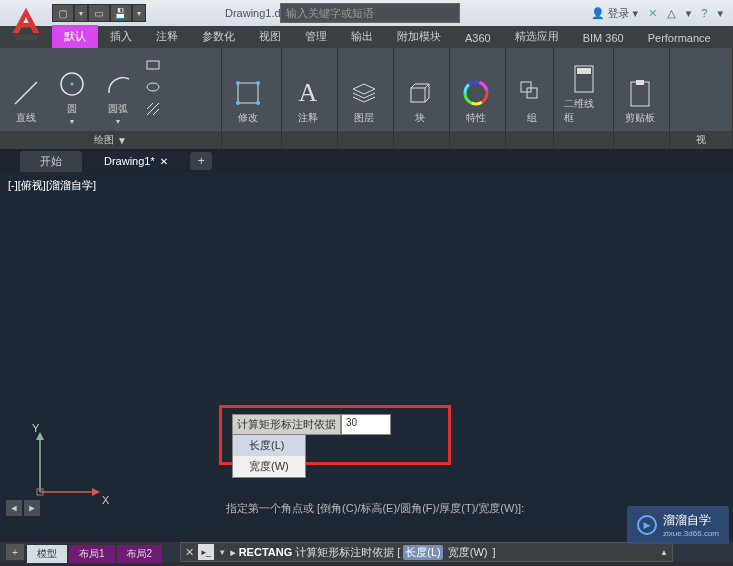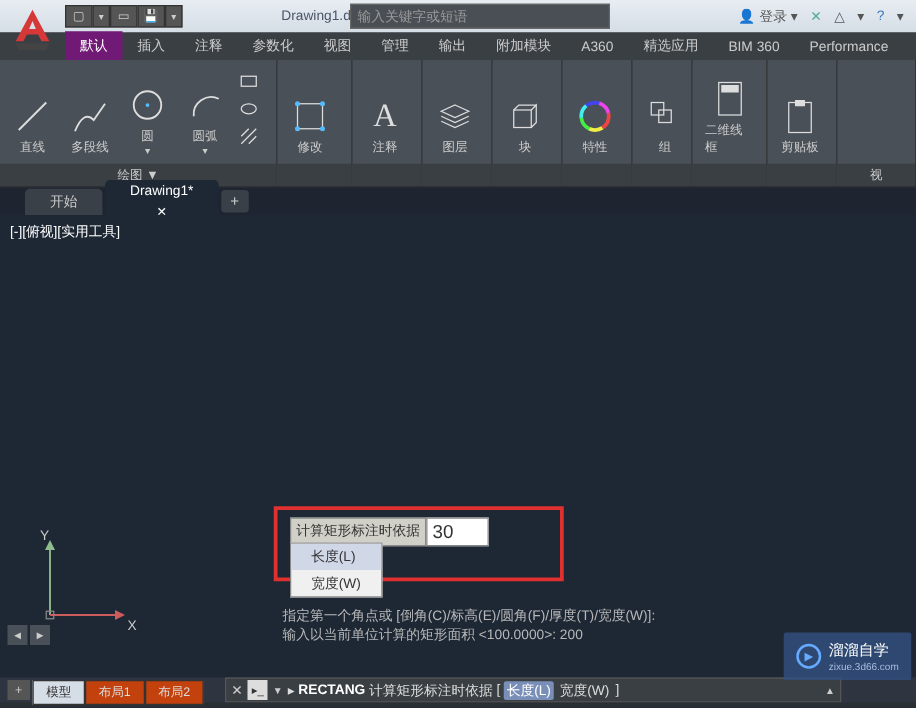--- a/index.html
+++ b/index.html
@@ -6,79 +6,79 @@
 body { width: 733px; height: 566px; background: #2e3440; overflow: hidden; position: relative; }
 
 
 .titlebar { height: 26px; background: linear-gradient(to bottom, #e8edf2, #d5dde6); display: flex; align-items: center; font-size: 11px; color: #333; }
 .app-icon { width: 40px; height: 40px; position: absolute; top: 4px; left: 6px; z-index: 10; display: flex; align-items: center; justify-content: center; }
 .app-icon svg { width: 36px; height: 36px; }
 .titlebar-btns { display: flex; margin-left: 52px; gap: 0; }
 .titlebar-btn { width: 22px; height: 18px; background: #555; border: 1px solid #333; display: flex; align-items: center; justify-content: center; color: #ccc; font-size: 10px; }
 .titlebar-dd { width: 14px; background: #555; border: 1px solid #333; color: #ccc; display: flex; align-items: center; justify-content: center; font-size: 8px; }
 .titlebar-filename { margin: 0 auto 0 40px; position: absolute; left: 185px; color: #4a5568; }
-.search-box { position: absolute; left: 280px; width: 208px; height: 20px; background: #4a4f55; border: 1px solid #666; color: #999; font-size: 11px; padding: 0 5px; display: flex; align-items: center; }
+.search-box { position: absolute; left: 280px; width: 180px; height: 20px; background: #4a4f55; border: 1px solid #666; color: #999; font-size: 11px; padding: 0 5px; display: flex; align-items: center; }
 .titlebar-right { position: absolute; right: 10px; display: flex; align-items: center; gap: 10px; color: #555; }
 .titlebar-right .icon-item { display: flex; align-items: center; gap: 3px; font-size: 11px; }
 
 
 .ribbon-tabs { height: 22px; background: #3a3f44; display: flex; align-items: flex-end; font-size: 11px; padding-left: 52px; }
 .ribbon-tab { padding: 4px 12px; color: #ccc; cursor: pointer; }
-.ribbon-tab.active { background: #701a75; color: #fff; }
+.ribbon-tab.active { background: #d946ef; color: #fff; }
 
 
 .ribbon { height: 102px; background: #4a5058; display: flex; border-bottom: 1px solid #222; }
 .panel { display: flex; flex-direction: column; border-right: 1px solid #333; }
 .panel-body { flex: 1; display: flex; padding: 4px; gap: 2px; }
 .panel-label { height: 18px; background: #3a3f44; color: #ccc; font-size: 10px; display: flex; align-items: center; justify-content: center; gap: 3px; }
 .tool-col { display: flex; flex-direction: column; align-items: center; justify-content: flex-end; padding: 2px 6px; color: #ccc; font-size: 10px; gap: 2px; }
 .tool-icon { width: 32px; height: 32px; display: flex; align-items: center; justify-content: center; }
 .small-grid { display: flex; flex-direction: column; gap: 4px; padding: 4px 2px; }
 .small-btn { width: 18px; height: 18px; display: flex; align-items: center; justify-content: center; }
 
 
 .filetabs { height: 22px; background: #1e2530; display: flex; align-items: center; padding-left: 20px; gap: 0; }
 .filetab { padding: 3px 20px; background: #3a4048; color: #ccc; font-size: 11px; border-radius: 4px 4px 0 0; margin-right: 2px; display: flex; align-items: center; gap: 5px; }
-.filetab.active { background: #1e2835; color: #fff; flex-direction: column; }
+.filetab.active { background: #1e2835; color: #fff; }
 .filetab-plus { width: 22px; height: 18px; background: #3a4048; color: #ccc; display: flex; align-items: center; justify-content: center; font-size: 12px; border-radius: 3px; }
 
 
 .drawing-area { position: absolute; top: 172px; left: 0; right: 0; bottom: 24px; background: #1e2835; }
 .viewport-label { position: absolute; top: 6px; left: 8px; color: #fff; font-size: 11px; }
 .ucs { position: absolute; bottom: 30px; left: 20px; }
 .ucs-y { stroke: #8fbc8f; stroke-width: 1.5; }
 .ucs-x { stroke: #cd5c5c; stroke-width: 1.5; }
 .ucs-label { fill: #ccc; font-size: 11px; }
 
 
 .red-box { position: absolute; top: 405px; left: 219px; width: 232px; height: 60px; border: 3px solid #e03030; z-index: 5; }
 
 
 .dyn-input { position: absolute; top: 414px; left: 232px; display: flex; z-index: 6; }
 .dyn-label { background: #d0d0c8; border: 1px solid #888; padding: 2px 4px; font-size: 11px; color: #333; }
-.dyn-field { background: #fff; border: 1px solid #888; width: 50px; padding: 2px 4px; font-size: 15px; color: #333; }
+.dyn-field { background: #fff; border: 1px solid #888; width: 50px; padding: 2px 4px; font-size: 10px; color: #333; }
 .dyn-menu { position: absolute; top: 434px; left: 232px; background: #f0f0f0; border: 1px solid #888; z-index: 6; font-size: 11px; }
 .dyn-menu-item { padding: 3px 16px; color: #333; }
 .dyn-menu-item.sel { background: #d0d8e8; }
 
 
 .cmd-history { position: absolute; bottom: 26px; left: 226px; right: 2px; color: #b8b8b8; font-size: 11px; line-height: 15px; }
 
 
 .cmdline { position: absolute; bottom: 4px; left: 180px; right: 60px; height: 20px; background: #3a3f44; border: 1px solid #555; display: flex; align-items: center; font-size: 11px; gap: 4px; padding: 0 4px; }
 .cmd-icon { width: 16px; height: 16px; background: #ddd; display: flex; align-items: center; justify-content: center; font-size: 9px; color: #333; }
 .cmd-text { color: #ddd; display: flex; align-items: center; gap: 3px; }
 .cmd-bold { font-weight: bold; color: #fff; }
 .cmd-opt { background: #7a8fb8; color: #fff; padding: 0 2px; border-radius: 2px; }
 
 
 .status-bar { position: absolute; bottom: 0; left: 0; right: 0; height: 4px; background: #2a2f34; }
 .layout-tabs { position: absolute; bottom: 2px; left: 6px; display: flex; font-size: 10px; z-index: 20; }
 .layout-plus { width: 18px; height: 16px; background: #555; color: #ccc; display: flex; align-items: center; justify-content: center; margin-right: 2px; }
-.layout-tab { padding: 2px 10px; background: #c2410c; color: #ddd; border: 1px solid #333; }
+.layout-tab { padding: 2px 10px; background: #701a75; color: #ddd; border: 1px solid #333; }
 .layout-tab.active { background: #d5dde6; color: #333; }
 
 
 .watermark { position: absolute; bottom: 22px; right: 4px; background: rgba(50,80,130,0.8); color: #fff; font-size: 12px; padding: 6px 10px; display: flex; align-items: center; gap: 6px; border-radius: 2px; z-index: 30; }
 .watermark .play { width: 20px; height: 20px; border: 2px solid #6af; border-radius: 50%; display: flex; align-items: center; justify-content: center; color: #6af; font-size: 9px; }
 .watermark .sub { font-size: 8px; color: #abd; }
 
 
 .scroll-btn { position: absolute; bottom: 26px; width: 16px; height: 16px; background: #4a5058; color: #ccc; display: flex; align-items: center; justify-content: center; font-size: 9px; }
 </style>
@@ -137,28 +137,20 @@
         <div class="tool-icon">
             <svg width="30" height="30">
               <line x1="4" y1="26" x2="26" y2="4" stroke="#ddd" stroke-width="1.5"></line>
             </svg>
           </div>
         <span>直线</span>
       </div>
       <div class="tool-col">
         <div class="tool-icon">
             <svg width="30" height="30">
-              <path d="M3 27 Q10 10 18 18 L27 5" stroke="#ddd" fill="none" stroke-width="1.5"></path>
-            </svg>
-          </div>
-        <span>多段线</span>
-      </div>
-      <div class="tool-col">
-        <div class="tool-icon">
-            <svg width="30" height="30">
               <circle cx="15" cy="15" r="11" stroke="#ddd" fill="none" stroke-width="1.5"></circle>
               <circle cx="15" cy="15" r="1.5" fill="#5bf"></circle>
             </svg>
           </div>
         <span>圆</span>
           <span style="font-size:7px">▼</span>
       </div>
       <div class="tool-col">
         <div class="tool-icon">
             <svg width="30" height="30">
@@ -327,35 +319,34 @@
       <span>开始</span>
     </div>
   <div class="filetab active">
       <span>Drawing1*</span>
       <span style="font-size:10px">✕</span>
     </div>
   <div class="filetab-plus">+</div>
 </div>
 
 <div class="drawing-area">
-  <div class="viewport-label">[-][俯视][实用工具]</div>
+  <div class="viewport-label">[-][俯视][溜溜自学]</div>
 
   <svg class="ucs" width="90" height="90">
     <line x1="20" y1="70" x2="20" y2="15" class="ucs-y"></line>
     <polygon points="20,10 16,18 24,18" fill="#8fbc8f"></polygon>
     <line x1="20" y1="70" x2="75" y2="70" class="ucs-x"></line>
     <polygon points="80,70 72,66 72,74" fill="#cd5c5c"></polygon>
     <text x="12" y="10" class="ucs-label">Y</text>
     <text x="82" y="82" class="ucs-label">X</text>
     <rect x="17" y="67" width="6" height="6" fill="none" stroke="#888"></rect>
   </svg>
 
   <div class="cmd-history">
     <div>指定第一个角点或 [倒角(C)/标高(E)/圆角(F)/厚度(T)/宽度(W)]:</div>
-    <div>输入以当前单位计算的矩形面积 &lt;100.0000&gt;:  200</div>
   </div>
 
   <div class="scroll-btn" style="left:6px">◄</div>
   <div class="scroll-btn" style="left:24px">►</div>
 </div>
 
 <div class="red-box"></div>
 
 <div class="dyn-input">
   <div class="dyn-label">计算矩形标注时依据</div>

